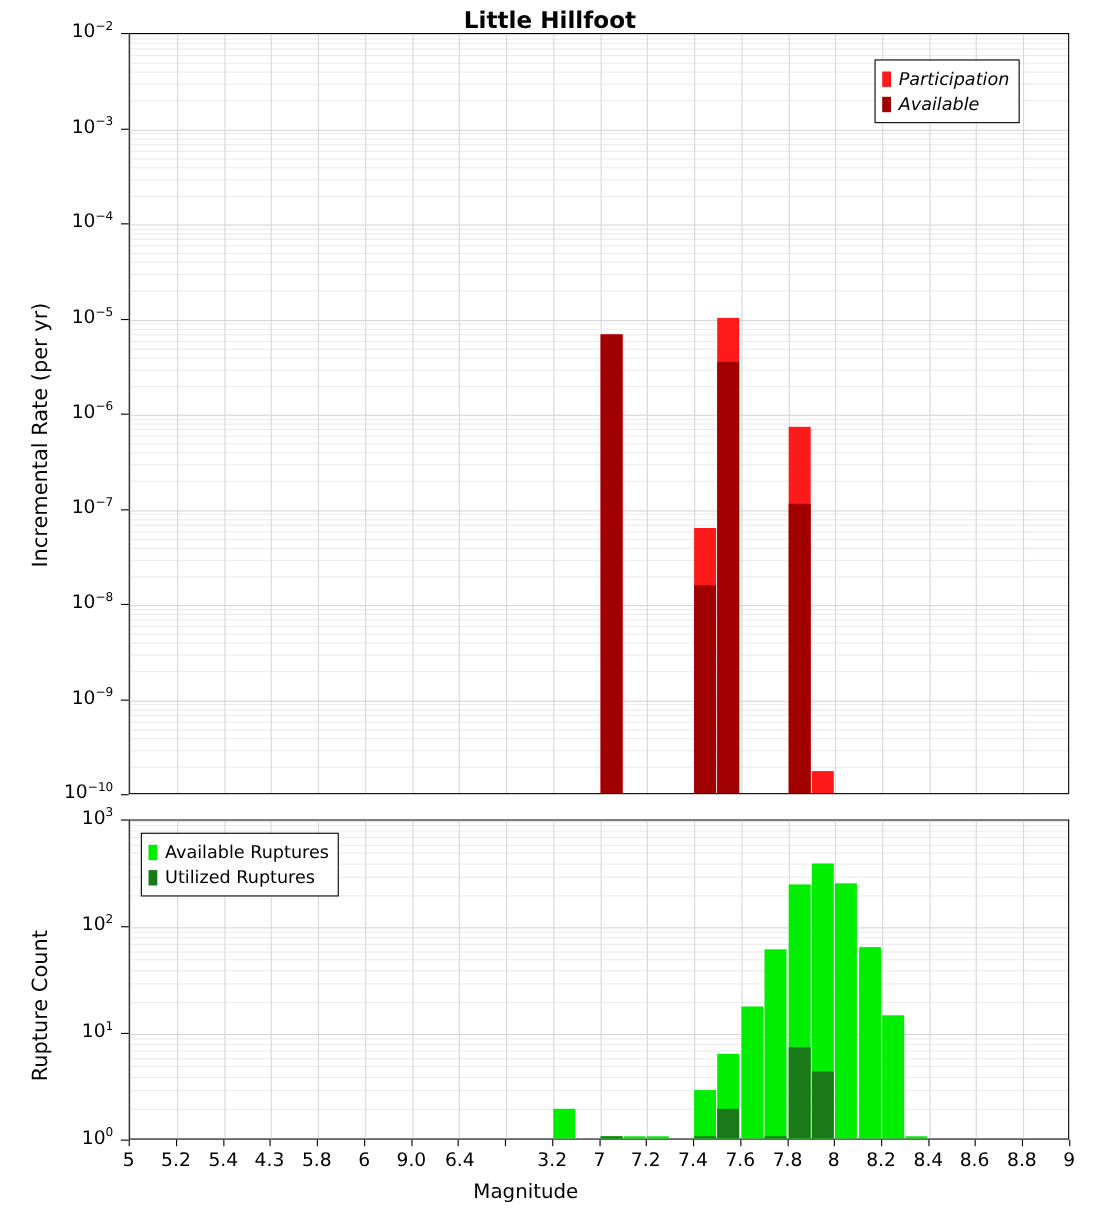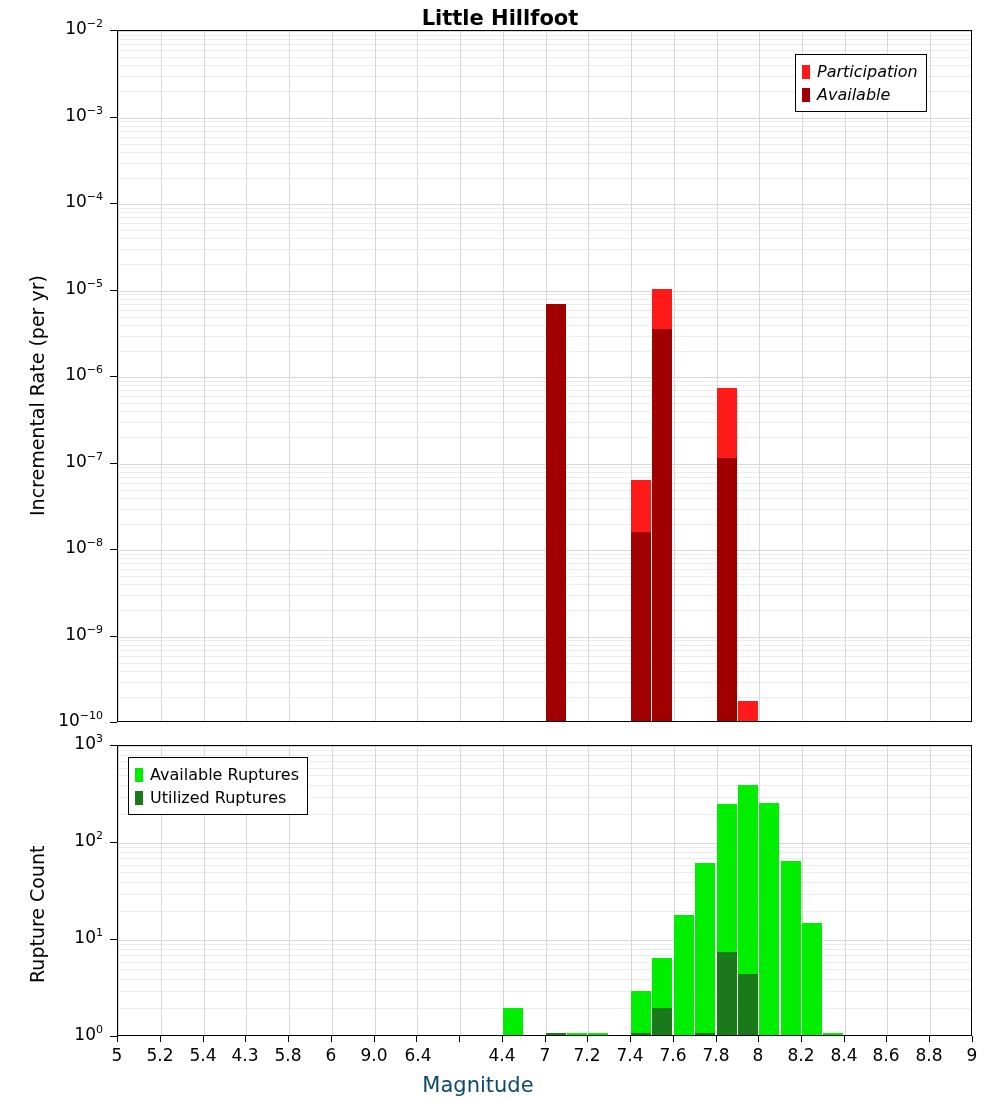--- a/index.html
+++ b/index.html
@@ -90,22 +90,22 @@
     color: #000;
     transform-origin: 0 0;
     transform: rotate(-90deg);
     white-space: nowrap;
   }
   .axis-label-x {
     position: absolute;
     width: 956px;
     left: 0;
     text-align: center;
-    font-size: 21px;
-    color: #0c4a6e;
+    font-size: 18px;
+    color: #000000;
   }
   
   .legend {
     position: absolute;
     background: #fff;
     border: 1px solid #000;
     padding: 5px 8px 5px 6px;
     font-size: 16px;
     line-height: 1.45;
     z-index: 5;
@@ -373,21 +373,21 @@
       <div class="tick-label-x" style="left: 258px; width: 60px; top: 1045px;">5.8</div>
       <div class="tick-mark-x" style="left: 331px; top: 1036px;"></div>
       <div class="tick-label-x" style="left: 301px; width: 60px; top: 1045px;">6</div>
       <div class="tick-mark-x" style="left: 374px; top: 1036px;"></div>
       <div class="tick-label-x" style="left: 344px; width: 60px; top: 1045px;">9.0</div>
       <div class="tick-mark-x" style="left: 416px; top: 1036px;"></div>
       <div class="tick-label-x" style="left: 388px; width: 60px; top: 1045px;">6.4</div>
       <div class="tick-mark-x" style="left: 459px; top: 1036px;"></div>
       <div class="tick-label-x" style="left: 429px; width: 60px; top: 1091px; margin-top: 36px;">6.6</div>
       <div class="tick-mark-x" style="left: 502px; top: 1036px;"></div>
-      <div class="tick-label-x" style="left: 472px; width: 60px; top: 1045px;">4.4</div>
+      <div class="tick-label-x" style="left: 472px; width: 60px; top: 1045px;">3.2</div>
       <div class="tick-mark-x" style="left: 545px; top: 1036px;"></div>
       <div class="tick-label-x" style="left: 515px; width: 60px; top: 1045px;">7</div>
       <div class="tick-mark-x" style="left: 587px; top: 1036px;"></div>
       <div class="tick-label-x" style="left: 557px; width: 60px; top: 1045px;">7.2</div>
       <div class="tick-mark-x" style="left: 630px; top: 1036px;"></div>
       <div class="tick-label-x" style="left: 600px; width: 60px; top: 1045px;">7.4</div>
       <div class="tick-mark-x" style="left: 673px; top: 1036px;"></div>
       <div class="tick-label-x" style="left: 643px; width: 60px; top: 1045px;">7.6</div>
       <div class="tick-mark-x" style="left: 716px; top: 1036px;"></div>
       <div class="tick-label-x" style="left: 686px; width: 60px; top: 1045px;">7.8</div>

